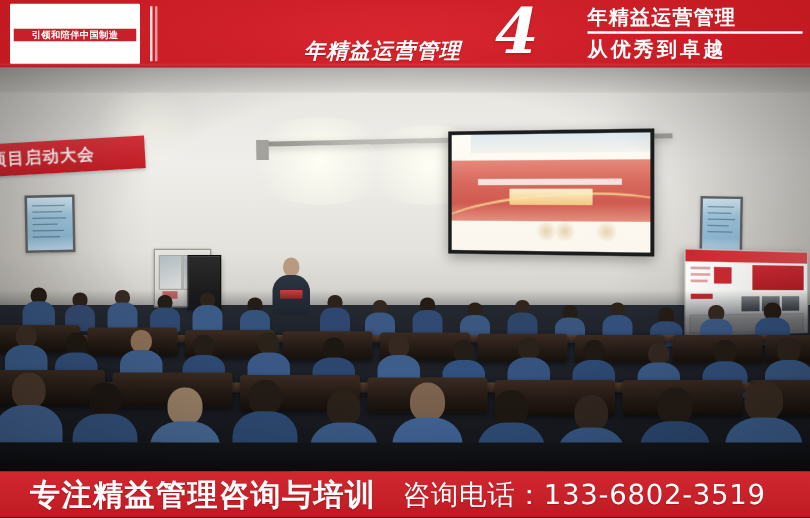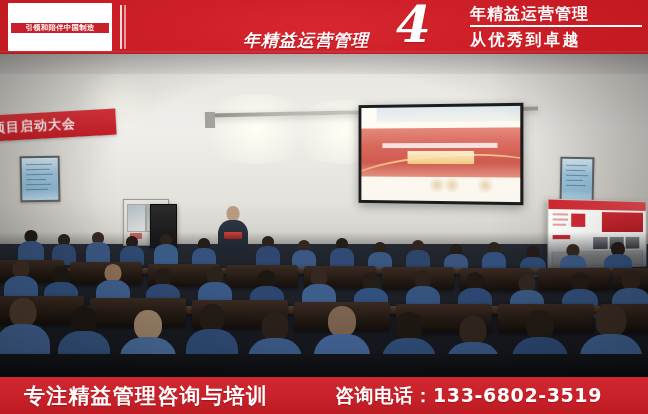--- a/index.html
+++ b/index.html
@@ -313,26 +313,26 @@
   }
 
   
   #footer{
     position:absolute;left:0;bottom:0;width:648px;height:37px;
     background:linear-gradient(180deg,#d12730 0%, #c8212a 55%, #bd1a22 100%);
     display:flex;align-items:center;
   }
   #footer .f1{
     position:absolute;left:24px;
-    color:#fff;font-size:21px;font-weight:bold;letter-spacing:1.2px;white-space:nowrap;
+    color:#fff;font-size:24px;font-weight:bold;letter-spacing:1.2px;white-space:nowrap;
     text-shadow:0 1px 1px rgba(110,0,0,.35);
   }
   #footer .f2{
-    position:absolute;left:335px;
-    color:#fff;font-size:19px;font-weight:bold;letter-spacing:.6px;white-space:nowrap;
+    position:absolute;left:322px;
+    color:#fff;font-size:22px;font-weight:normal;letter-spacing:.6px;white-space:nowrap;
     text-shadow:0 1px 1px rgba(110,0,0,.35);
   }
 </style>
 </head>
 <body>
 
 <div id="page">
 
   <div id="header">
 

